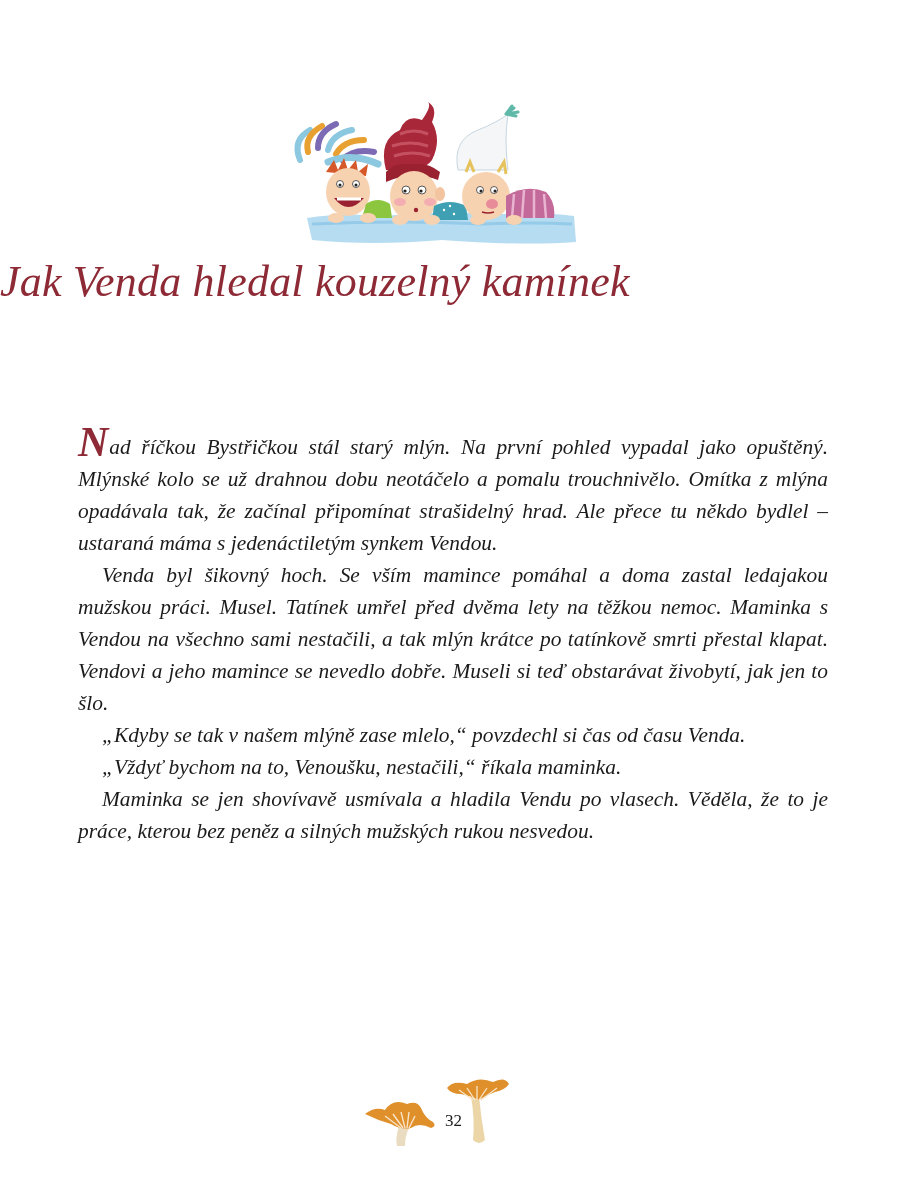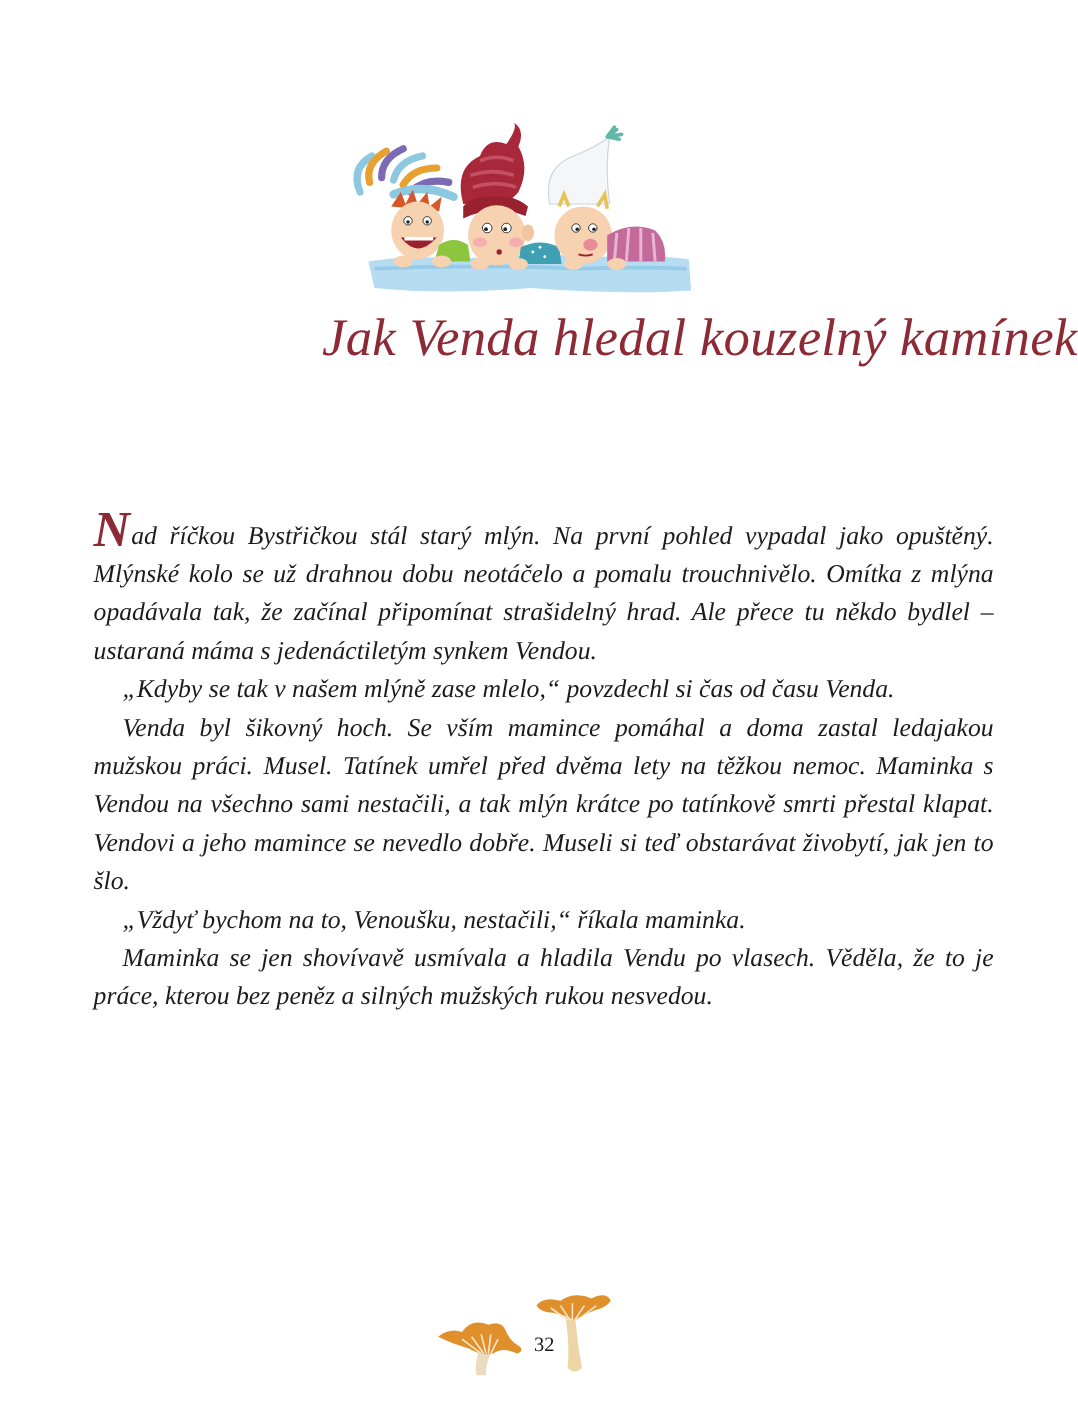--- a/index.html
+++ b/index.html
@@ -20,21 +20,21 @@
       left: 282px;
       top: 100px;
       width: 300px;
       height: 150px;
     }
     .chapter-title {
       position: absolute;
       left: 0;
       top: 252px;
       width: 898px;
-      text-align: right;
+      text-align: left;
       font-family: "Liberation Serif", "DejaVu Serif", serif;
       font-style: italic;
       font-size: 44px;
       line-height: 60px;
       color: #8e2a35;
       letter-spacing: 0.2px;
       margin: 0;
       font-weight: normal;
     }
     .story {
@@ -171,22 +171,22 @@
       <ellipse cx="196" cy="120" rx="8" ry="5" fill="#f7d2b0"></ellipse>
       <ellipse cx="232" cy="120" rx="8" ry="5" fill="#f7d2b0"></ellipse>
     </g>
   </svg>
 </div>
 
 <h1 class="chapter-title">Jak Venda hledal kouzelný kamínek</h1>
 
 <div class="story">
   <p class="first"><span class="dropcap">N</span><span>ad říčkou Bystřičkou stál starý mlýn. Na první pohled vypadal jako opuštěný. Mlýnské kolo se už drahnou dobu neotáčelo a pomalu trouchnivělo. Omítka z mlýna opadávala tak, že začínal připomínat strašidelný hrad. Ale přece tu někdo bydlel – ustaraná máma s jedenáctiletým synkem Vendou.</span></p>
+  <p>Venda byl šikovný hoch. Se vším mamince pomáhal a doma zastal ledajakou mužskou práci. Musel. Tatínek umřel před dvěma lety na těžkou nemoc. Maminka s Vendou na všechno sami nestačili, a tak mlýn krátce po tatínkově smrti přestal klapat. Vendovi a jeho mamince se nevedlo dobře. Museli si teď obstarávat živobytí, jak jen to šlo.</p>
   <p>„Kdyby se tak v našem mlýně zase mlelo,“ povzdechl si čas od času Venda.</p>
-  <p>Venda byl šikovný hoch. Se vším mamince pomáhal a doma zastal ledajakou mužskou práci. Musel. Tatínek umřel před dvěma lety na těžkou nemoc. Maminka s Vendou na všechno sami nestačili, a tak mlýn krátce po tatínkově smrti přestal klapat. Vendovi a jeho mamince se nevedlo dobře. Museli si teď obstarávat živobytí, jak jen to šlo.</p>
   <p>„Vždyť bychom na to, Venoušku, nestačili,“ říkala maminka.</p>
   <p>Maminka se jen shovívavě usmívala a hladila Vendu po vlasech. Věděla, že to je práce, kterou bez peněz a silných mužských rukou nesvedou.</p>
 </div>
 
 <div class="footer">
   <svg width="170" height="80" viewBox="0 0 170 80">
 
     <path d="M44 56 Q40 68 42 76 L50 76 Q50 66 54 58 Z" fill="#eadcc0"></path>
     <path d="M10 44 Q20 36 30 40 Q38 28 52 34 Q62 30 66 38 Q70 48 78 52 Q82 56 76 58 Q64 52 56 58 Q46 60 36 54 Q22 50 10 44 Z" fill="#e0902a"></path>
     <path d="M30 46 L46 58 M38 44 L48 58 M46 42 L50 58 M54 42 L52 58 M60 46 L54 58" stroke="#f8e4c8" stroke-width="1.4"></path>

